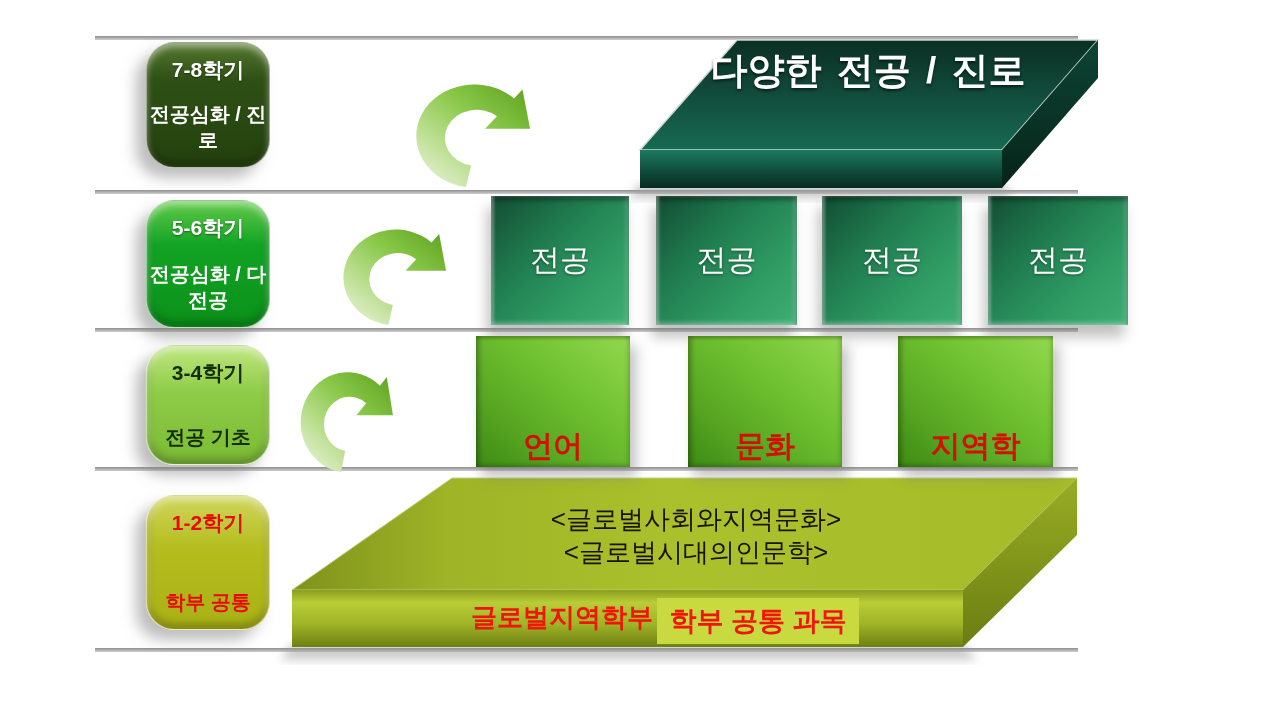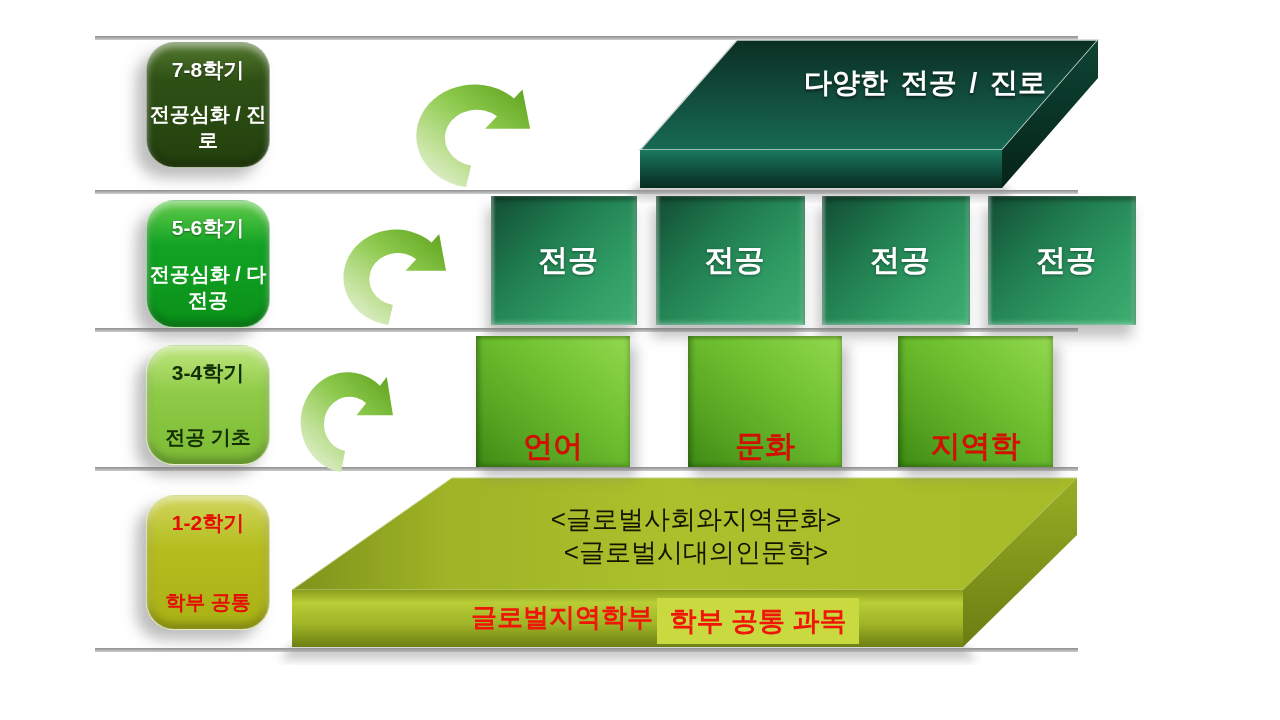--- a/index.html
+++ b/index.html
@@ -36,49 +36,48 @@
         background:linear-gradient(180deg,#bfe680 0%,#8ecb46 40%,#7cbb35 100%); }
   .b4 { top:495px; height:133px; color:#e60b00;
         background:linear-gradient(180deg,#d0d65c 0%,#b4bc1e 40%,#a9b115 100%); }
   .b1 .badge-sem, .b2 .badge-sem { text-shadow:0 1px 2px rgba(0,0,0,0.45); }
 
   
   .major-box {
     position:absolute; top:196px; height:129px; z-index:2;
     background:linear-gradient(135deg,#124c33 0%,#1f7a4e 35%,#2f9c64 70%,#3fae72 100%);
     display:flex; align-items:center; justify-content:center;
-    color:#ffffff; font-weight:bold; font-size:30px;
+    color:#ffffff; font-weight:normal; font-size:30px;
     text-shadow:0 1px 3px rgba(0,0,0,0.4);
     box-shadow:-4px 12px 12px rgba(120,120,120,0.45),
                inset 3px 0 3px rgba(255,255,255,0.35),
                inset 0 4px 5px rgba(0,0,0,0.4),
                inset -3px -3px 4px rgba(255,255,255,0.25);
-    padding-left:8px;
   }
   .m1{left:491px;width:138px} .m2{left:656px;width:141px}
   .m3{left:822px;width:140px} .m4{left:988px;width:140px}
 
   
   .found-box {
     position:absolute; top:336px; height:131px; z-index:2;
     background:linear-gradient(to bottom left,#93d84f 0%,#6fc130 40%,#55a321 75%,#3c8a13 100%);
     display:flex; align-items:flex-end; justify-content:center;
     color:#d21000; font-weight:bold; font-size:30px;
     box-shadow:6px 10px 12px rgba(120,120,120,0.45),
                inset 4px 0 4px rgba(0,0,0,0.22),
                inset 0 3px 3px rgba(0,0,0,0.18),
                inset -3px -3px 4px rgba(0,0,0,0.12);
   }
   .f1{left:476px;width:154px} .f2{left:688px;width:154px} .f3{left:898px;width:155px}
 
   
   .slab-text {
     position:absolute; left:690px; top:52px; width:356px; z-index:2;
-    text-align:right; color:#ffffff; font-weight:bold; font-size:28px;
-    line-height:38px; word-spacing:5px; text-shadow:0 2px 3px rgba(0,0,0,0.55);margin-top:12px;
+    text-align:center; color:#ffffff; font-weight:bold; font-size:37px;
+    line-height:38px; word-spacing:5px; text-shadow:0 2px 3px rgba(0,0,0,0.55);
   }
   .platform-subjects {
     position:absolute; left:512px; top:503px; width:368px; z-index:2;
     text-align:center; color:#141400; font-weight:normal; font-size:26px; line-height:33px;
   }
   .platform-dept {
     position:absolute; left:462px; top:596px; width:200px; height:42px; z-index:2;
     text-align:center; color:#ef1507; font-weight:bold; font-size:26px; line-height:42px;
   }
   .common-box {

